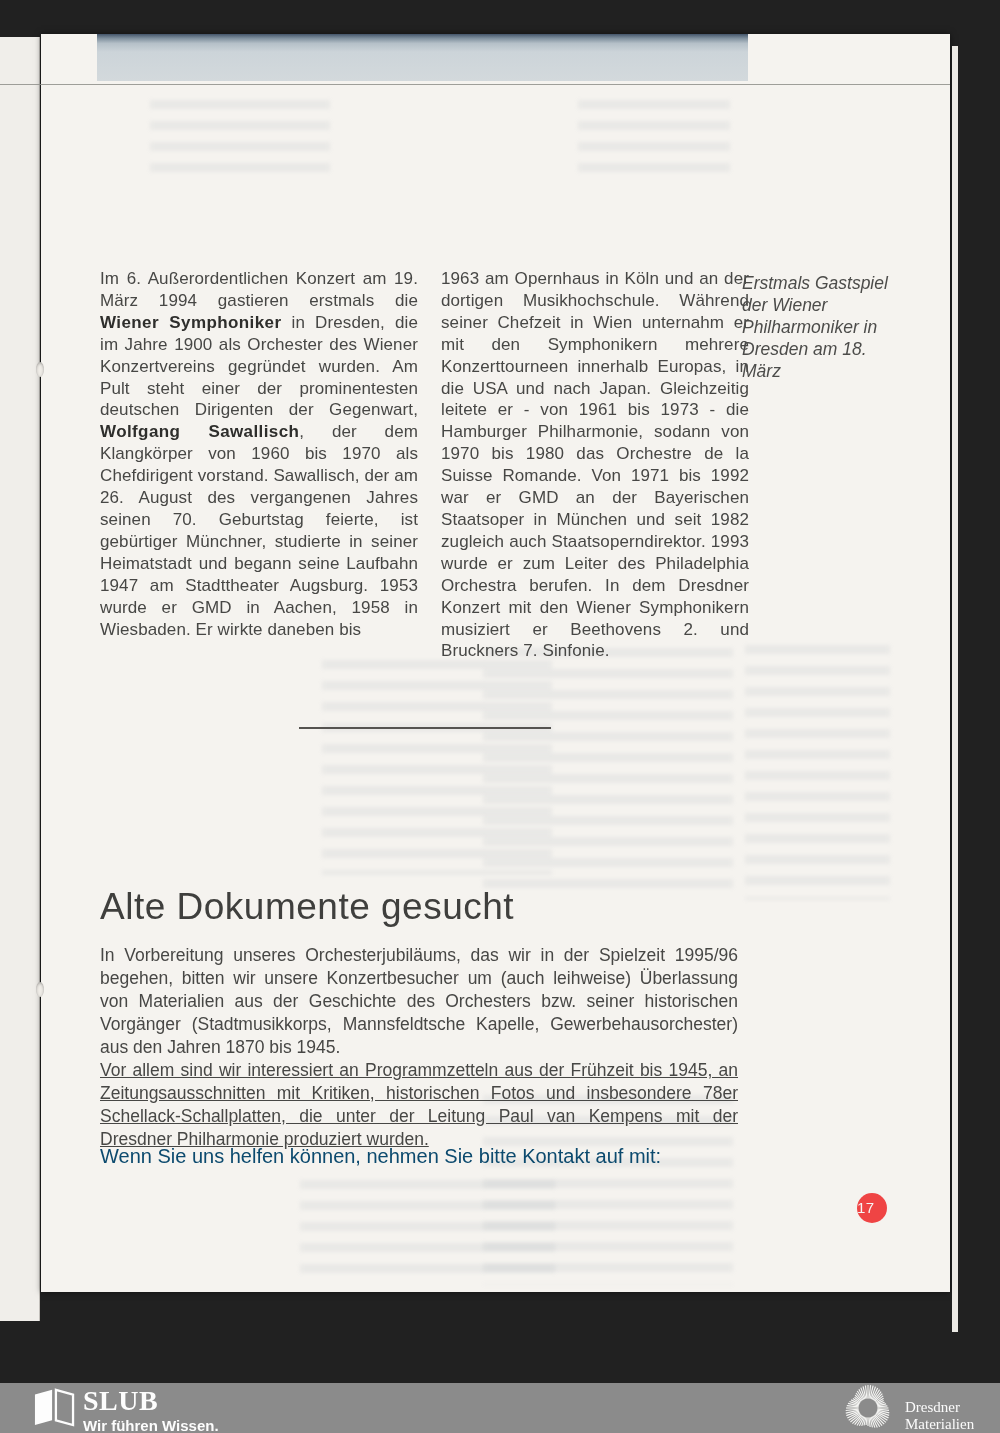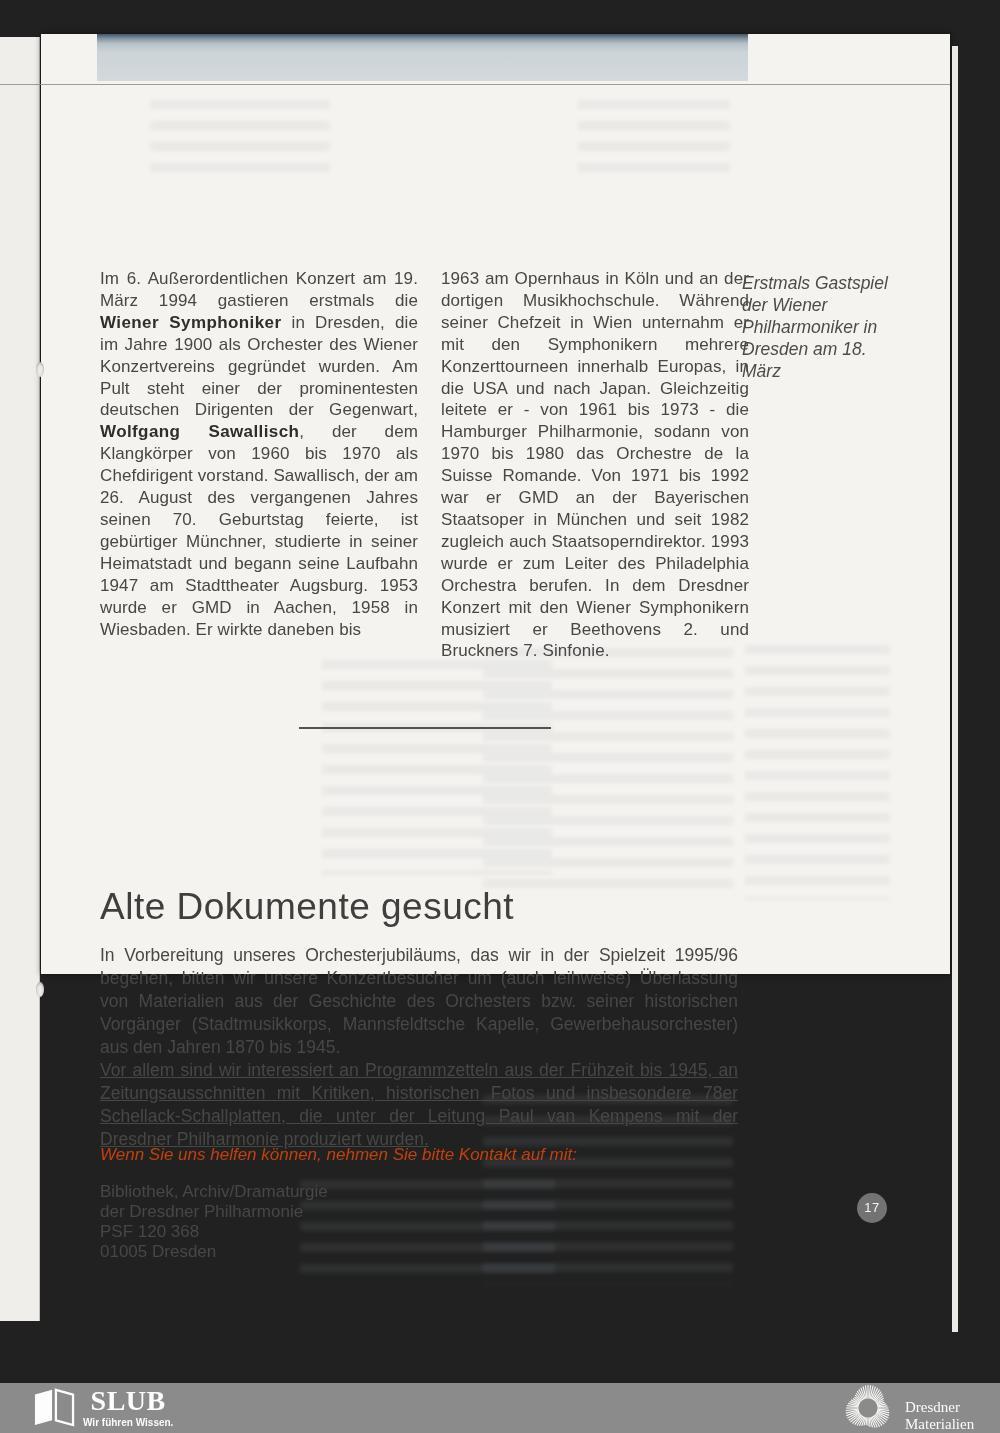--- a/index.html
+++ b/index.html
@@ -8,21 +8,21 @@
     position:relative; width:1000px; height:1433px; overflow:hidden;
     background:#212121;
     font-family:"Liberation Sans", sans-serif;
   }
   
   .left-sliver {
     position:absolute; left:0; top:37px; width:40px; height:1284px;
     background:#f0eeea; border-right:1px solid #c2bfba;
   }
   .page {
-    position:absolute; left:41px; top:34px; width:909px; height:940px;
+    position:absolute; left:41px; top:34px; width:909px; height:1258px;
     background:#f5f3ef;
     box-shadow:0 0 6px rgba(0,0,0,0.5);
   }
   .right-sliver {
     position:absolute; left:952px; top:46px; width:6px; height:1286px;
     background:#eceae5;
   }
   .fold-line {
     position:absolute; left:0; top:84px; width:950px; height:0;
     border-top:1px solid #8e8e8a; opacity:.85;
@@ -65,49 +65,49 @@
     font-size:37px; font-weight:400; color:#3f3f3d; letter-spacing:.5px;text-align:center;
   }
   .notice-p {
     position:absolute; left:59px; width:638px; text-align:justify;
     font-size:17.5px; line-height:23px; color:#474745;
   }
   .p1 { top:910px; }
   .p2 { top:1025px;text-decoration:underline; }
   .contact-intro {
     position:absolute; left:59px; top:1111px;
-    font-size:17px; color:#c2410c;font-style:italic;
+    font-size:20px; color:#0c4a6e;
   }
   .address {
     position:absolute; left:59px; top:1148px;
     font-size:17px; line-height:20px; color:#474745;
   }
   .phone {
     position:absolute; left:299px; top:1208px;
     font-size:17.5px; color:#474745;
   }
   .page-badge {
     position:absolute; left:816px; top:1159px; width:30px; height:30px;
-    border-radius:50%; background:#737373; color:#f6f6f6;
-    font-size:13px; line-height:30px; text-align:center; letter-spacing:.5px;
+    border-radius:50%; background:#ef4444; color:#f6f6f6;
+    font-size:15px; line-height:30px; letter-spacing:.5px;
   }
   
   .footer-bar {
     position:absolute; left:0; bottom:0; width:1000px; height:50px;
     background:#8b8b8b;
   }
   .slub { position:absolute; left:33px; top:4px; display:flex; }
   .slub-book { width:42px; height:40px; margin-right:8px; }
   .slub-text { padding-top:1px; }
   .slub-name {
     font-family:"Liberation Serif", serif; font-weight:700;
-    font-size:28px; line-height:26px; color:#fdfdfd; letter-spacing:.5px;text-align:center;
+    font-size:28px; line-height:26px; color:#fdfdfd; letter-spacing:.5px;
   }
   .slub-tag {
-    font-size:10px; font-weight:700; color:#fdfdfd; margin-top:3px;
+    font-size:15px; font-weight:700; color:#fdfdfd; margin-top:3px;
   }
   .phil { position:absolute; left:843px; top:0; display:flex; align-items:flex-end; }
   .sunburst { width:50px; height:50px; margin-right:12px; }
   .phil-text {
     font-family:"Liberation Serif", serif; font-size:15px; line-height:17px;
     color:#fbfbfb;
   }
 </style>
 </head>
 <body>
@@ -136,26 +136,20 @@
 
     <div class="divider"></div>
 
     <h1 class="notice-heading">Alte Dokumente gesucht</h1>
 
     <p class="notice-p p1">In Vorbereitung unseres Orchesterjubiläums, das wir in der Spielzeit 1995/96 begehen, bitten wir unsere Konzertbesucher um (auch leihweise) Überlassung von Materialien aus der Geschichte des Orchesters bzw. seiner historischen Vorgänger (Stadtmusikkorps, Mannsfeldtsche Kapelle, Gewerbehausorchester) aus den Jahren 1870 bis 1945.</p>
     <p class="notice-p p2">Vor allem sind wir interessiert an Programmzetteln aus der Frühzeit bis 1945, an Zeitungsausschnitten mit Kritiken, historischen Fotos und insbesondere 78er Schellack-Schallplatten, die unter der Leitung Paul van Kempens mit der Dresdner Philharmonie produziert wurden.</p>
 
     <p class="contact-intro">Wenn Sie uns helfen können, nehmen Sie bitte Kontakt auf mit:</p>
 
-    <div class="address">
-      <div>Bibliothek, Archiv/Dramaturgie</div>
-      <div>der Dresdner Philharmonie</div>
-      <div>PSF 120 368</div>
-      <div>01005 Dresden</div>
-    </div>
 
 
     <div class="page-badge">17</div>
 
     <div class="hole" style="left:-5px; top:328px;"></div>
     <div class="hole" style="left:-5px; top:948px;"></div>
   </div>
 
   <div class="right-sliver"></div>
   <div class="fold-line"></div>

